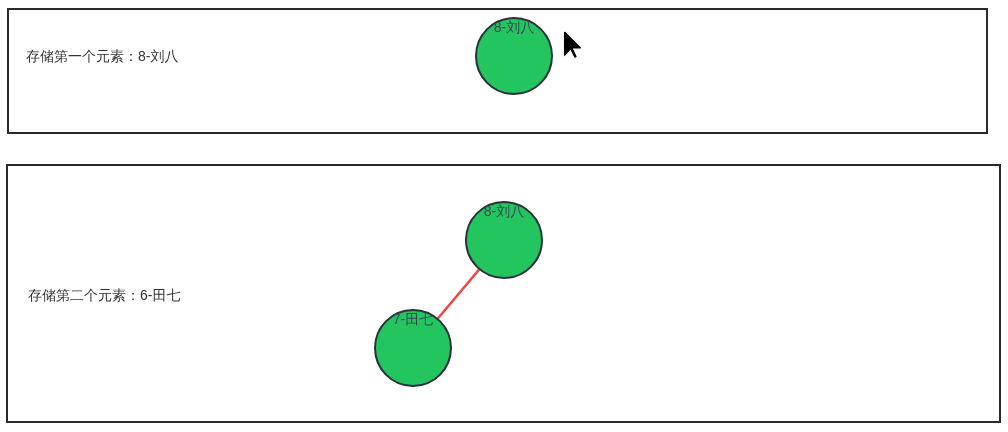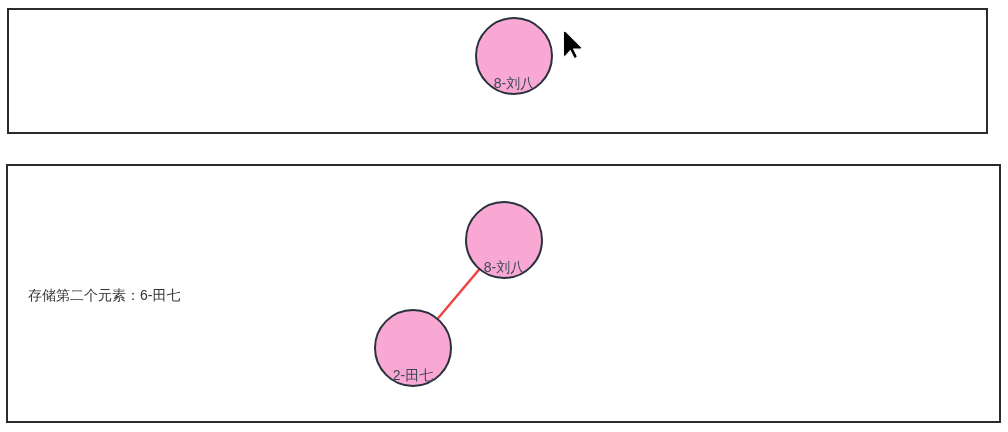--- a/index.html
+++ b/index.html
@@ -31,24 +31,24 @@
     white-space: nowrap;
   }
   .panel-1 .caption { left: 17px; top: 38px; }
   .panel-2 .caption { left: 20px; top: 121px; }
   .node {
     position: absolute;
     box-sizing: border-box;
     width: 78px;
     height: 78px;
     border-radius: 50%;
-    background: #f9a8d4;
+    background: #22c55e;
     border: 2.5px solid #28313c;
     display: flex;
-    align-items: flex-end;
+    align-items: flex-start;
     justify-content: center;
     font-size: 14px;
     color: #3b4754;
     white-space: nowrap;
     z-index: 2;
   }
   .node-p1-root { left: 466px; top: 7px; }
   .node-p2-root { left: 457px; top: 35px; }
   .node-p2-left { left: 366px; top: 143px; }
   .edge-layer {
@@ -66,20 +66,21 @@
     height: 29px;
     z-index: 3;
   }
 </style>
 </head>
 <body>
 
 <div class="stage">
 
   <div class="panel panel-1">
+    <div class="caption">存储第一个元素：8-刘八</div>
 
     <div class="node node-p1-root">
       <span>8-刘八</span>
     </div>
 
     <svg class="cursor" viewBox="0 0 320 512" aria-hidden="true">
       <path fill="#000000" stroke="#ffffff" stroke-width="18" d="M0 55.2V426c0 12.2 9.9 22 22 22c6.3 0 12.4-2.7 16.6-7.5L121.2 346l58.1 116.3c7.9 15.8 27.1 22.2 42.9 14.3s22.2-27.1 14.3-42.9L179.8 320H297.9c12.2 0 22.1-9.9 22.1-22.1c0-6.3-2.7-12.3-7.4-16.5L38.6 8.7C34.3 4.8 28.9 2.7 23.2 2.7C10.4 2.7 0 13.1 0 25.9V55.2z"></path>
     </svg>
   </div>
 
@@ -88,17 +89,17 @@
 
     <svg class="edge-layer" aria-hidden="true">
       <line x1="496" y1="74" x2="405" y2="182" stroke-width="2.5" stroke="#ee4743"></line>
     </svg>
 
     <div class="node node-p2-root">
       <span>8-刘八</span>
     </div>
 
     <div class="node node-p2-left">
-      <span>2-田七</span>
+      <span>7-田七</span>
     </div>
   </div>
 
 </div>
 
 </body></html>

